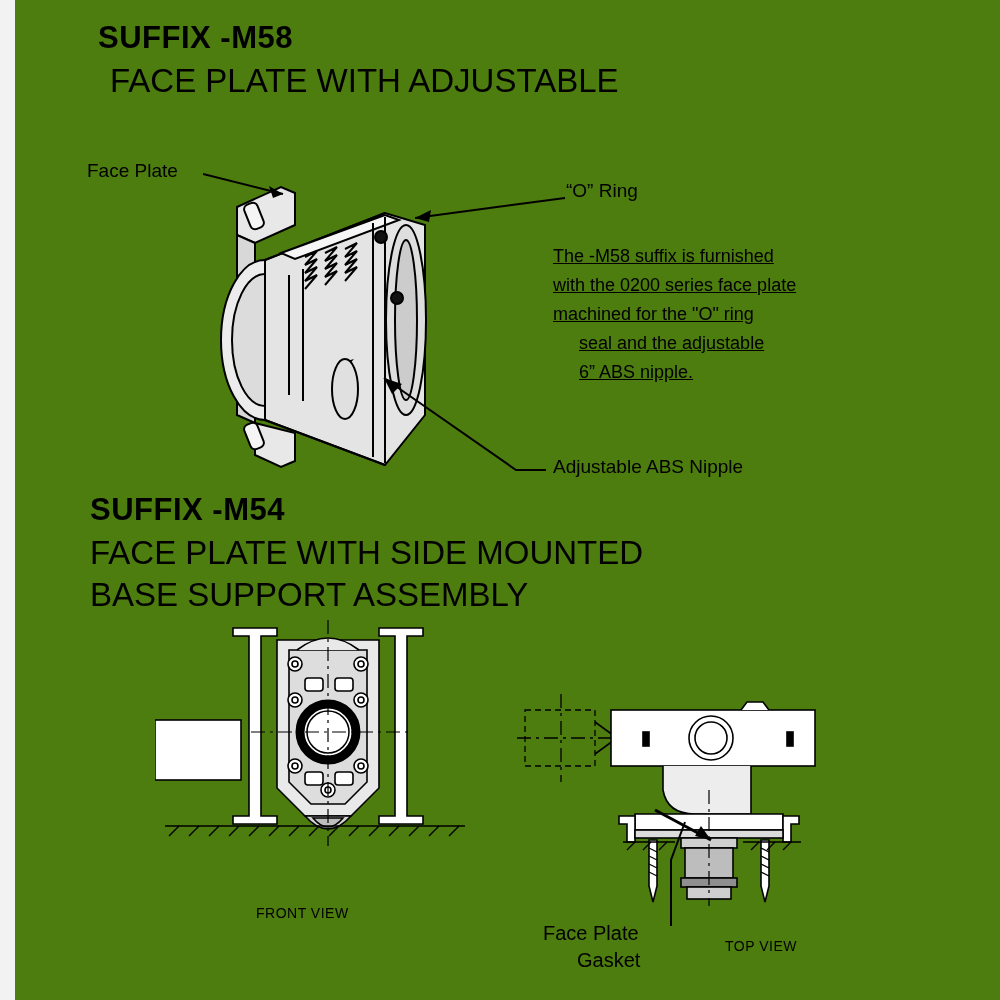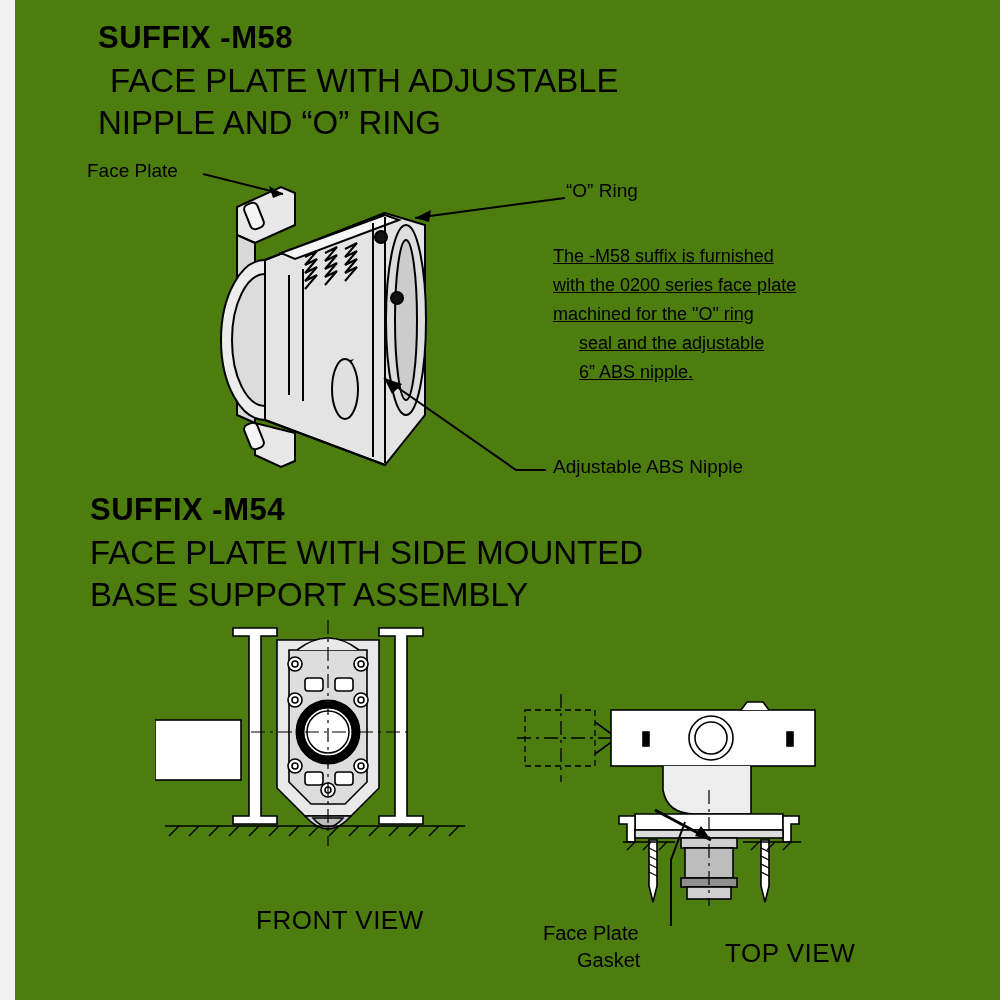--- a/index.html
+++ b/index.html
@@ -43,41 +43,40 @@
     font-size: 19px;
     white-space: nowrap;
   }
   .body-text {
     font-size: 18px;
     line-height: 29px;
     white-space: nowrap;
     text-decoration: underline;
   }
   .view-label {
-    font-size: 26px;
+    font-size: 14px;
     letter-spacing: 0.5px;
     white-space: nowrap;
   }
   .gasket-label {
     font-size: 20px;
     line-height: 27px;
     white-space: nowrap;
   }
 
   svg { display: block; }
   .ln { stroke: #000; fill: none; }
 </style>
 </head>
 <body>
 
 <div class="page">
 
   <div class="abs suffix-title" style="left:83px; top:20px;">SUFFIX -M58</div>
   <div class="abs suffix-sub" style="left:83px; top:62px;margin-left:12px;">FACE PLATE WITH ADJUSTABLE</div>
-  <div class="abs suffix-sub" style="left:83px; top:104px;">NIPPLE AND “O” RING</div>
 
   <div class="abs" style="left:170px; top:165px;">
     <svg width="300" height="320" viewBox="0 0 300 320">
 
       <g class="ln" stroke-width="2">
 
         <path d="M52 42 L96 22 L110 28 L110 60 L70 78 L52 70 Z" fill="#e8e8e8"></path>
         <path d="M52 70 L52 250 L70 258 L70 78 Z" fill="#d8d8d8"></path>
         <path d="M70 258 L70 290 L96 302 L110 296 L110 268 Z" fill="#e8e8e8"></path>
         <rect x="62" y="38" width="14" height="26" rx="5" fill="#f5f5f5" transform="rotate(-22 69 51)"></rect>

